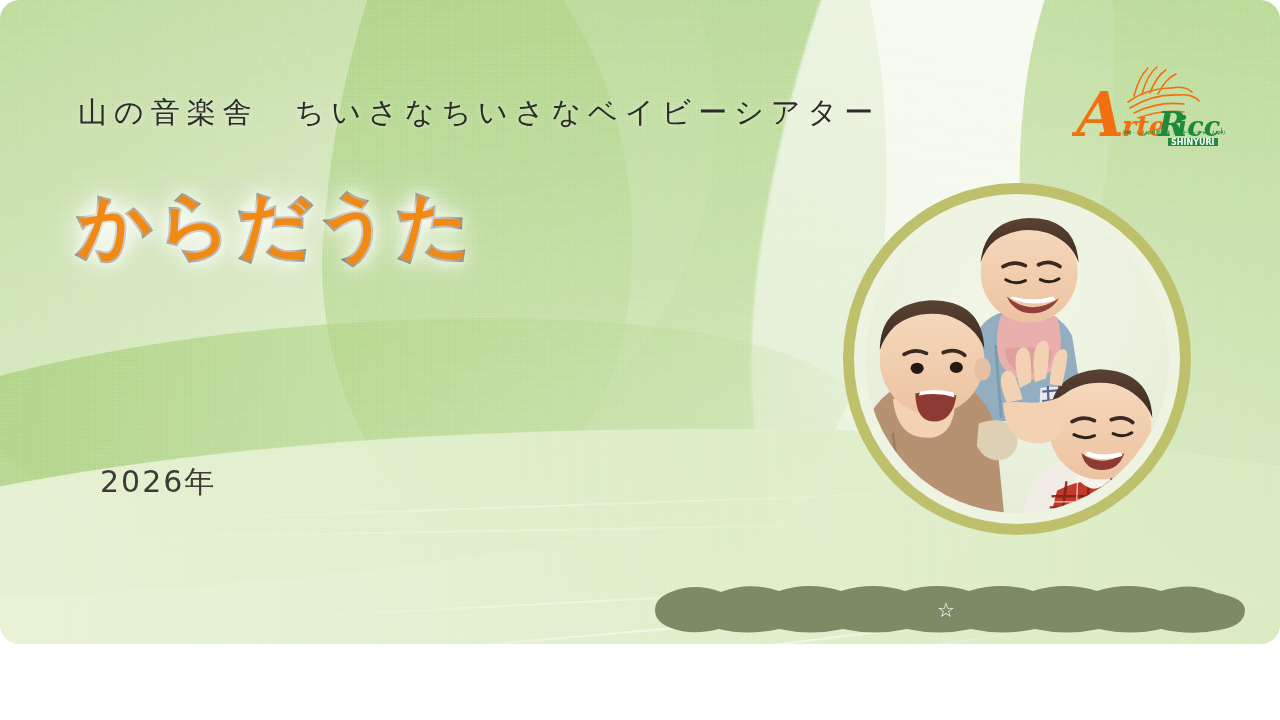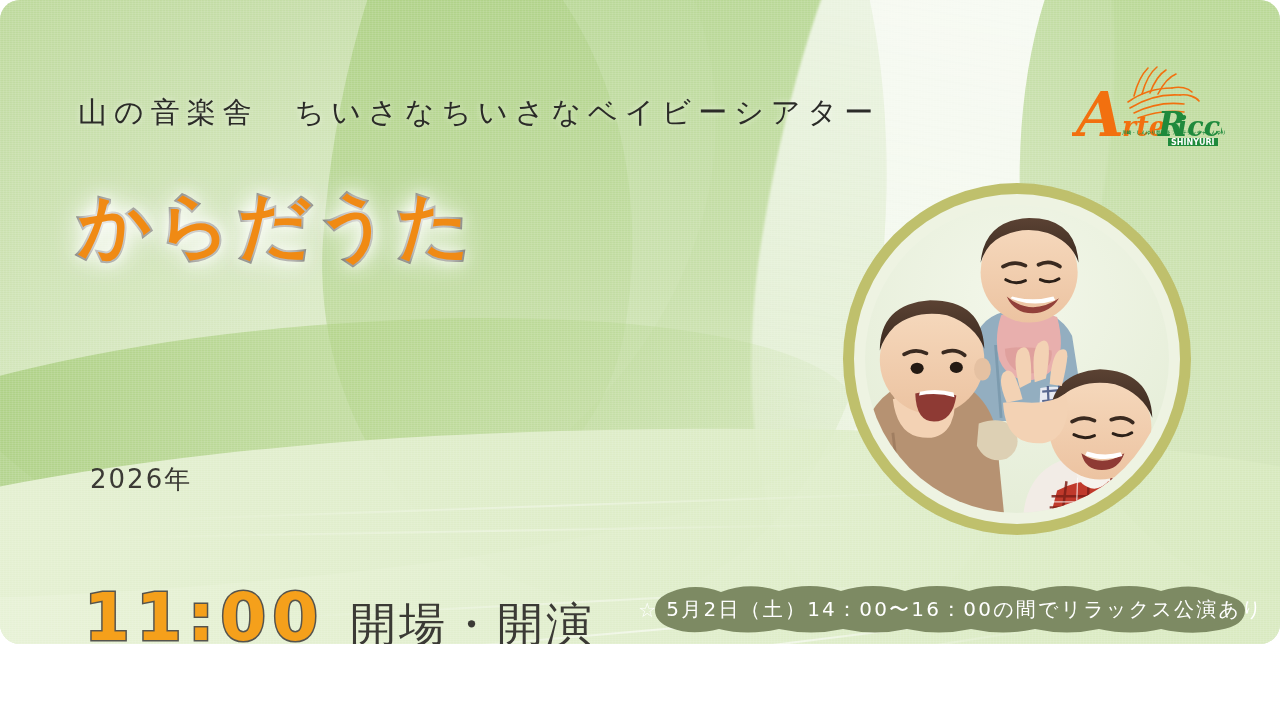--- a/index.html
+++ b/index.html
@@ -135,23 +135,23 @@
     -webkit-text-stroke:6px #55544e;
     paint-order:stroke fill;
     text-shadow:
       0 0 16px #ffffff, 0 0 26px #ffffff, 0 0 38px rgba(255,255,255,.92),
       0 0 52px rgba(255,255,255,.75);
     white-space:nowrap;line-height:1;
   }
 
   
   .year{
-    position:absolute;left:90px;top:462px;
-    font-family:"DejaVu Sans","Liberation Sans",sans-serif;
-    font-size:26px;letter-spacing:2px;color:#3b3a35;white-space:nowrap;text-align:right;
+    position:absolute;left:100px;top:462px;
+    font-family:"DejaVu Sans","Liberation Sans",sans-serif;
+    font-size:30px;letter-spacing:2px;color:#3b3a35;white-space:nowrap;text-align:right;
   }
   .dateline{
     position:absolute;left:84px;top:502px;
     white-space:nowrap;line-height:1;
     font-family:"DejaVu Sans","Liberation Sans",sans-serif;
   }
   .dateline .num{
     font-size:64px;font-weight:bold;color:#f5a01b;
     -webkit-text-stroke:3px #55544e;paint-order:stroke fill;
     vertical-align:-4px;
@@ -246,23 +246,20 @@
       <text x="99" y="83" font-family="DejaVu Sans, sans-serif" font-size="8" fill="#ffffff" font-weight="bold">SHINYURI</text>
     </svg>
   </div>
   <div class="logo-sub">川崎・しんゆり芸術祭 アルテリッチャしんゆり</div>
 
   <div class="title-small">からだうた</div>
 
   <div class="year">2026年</div>
 
 
-  <div class="timeline-row">
-    <span class="tnum">11:00</span><span class="tlab">開場・開演</span>
-  </div>
 
   <div class="photo-wrap">
     <div class="photo-ring">
       <div class="photo-inner">
         <svg viewBox="0 0 326 330" preserveAspectRatio="xMidYMid slice" aria-hidden="true">
           <defs>
             <radialGradient id="bgph" cx="50%" cy="30%" r="80%">
               <stop offset="0%" stop-color="#f3f7ea"></stop>
               <stop offset="100%" stop-color="#e3ecd5"></stop>
             </radialGradient>
@@ -395,17 +392,16 @@
                Q294 50 262 43
                Q230 50 198 43
                Q166 50 134 43
                Q102 50 74 43
                Q46 50 26 42
                Q10 36 10 24
                Q10 12 26 6 Z" fill="#7d8a63"></path>
     </svg>
     <div class="relax-text">
       <span class="star">☆</span>
-      <span>5月2日（土）14：00〜16：00の間でリラックス公演あり</span>
     </div>
   </div>
 
 </div>
 
 </body></html>

